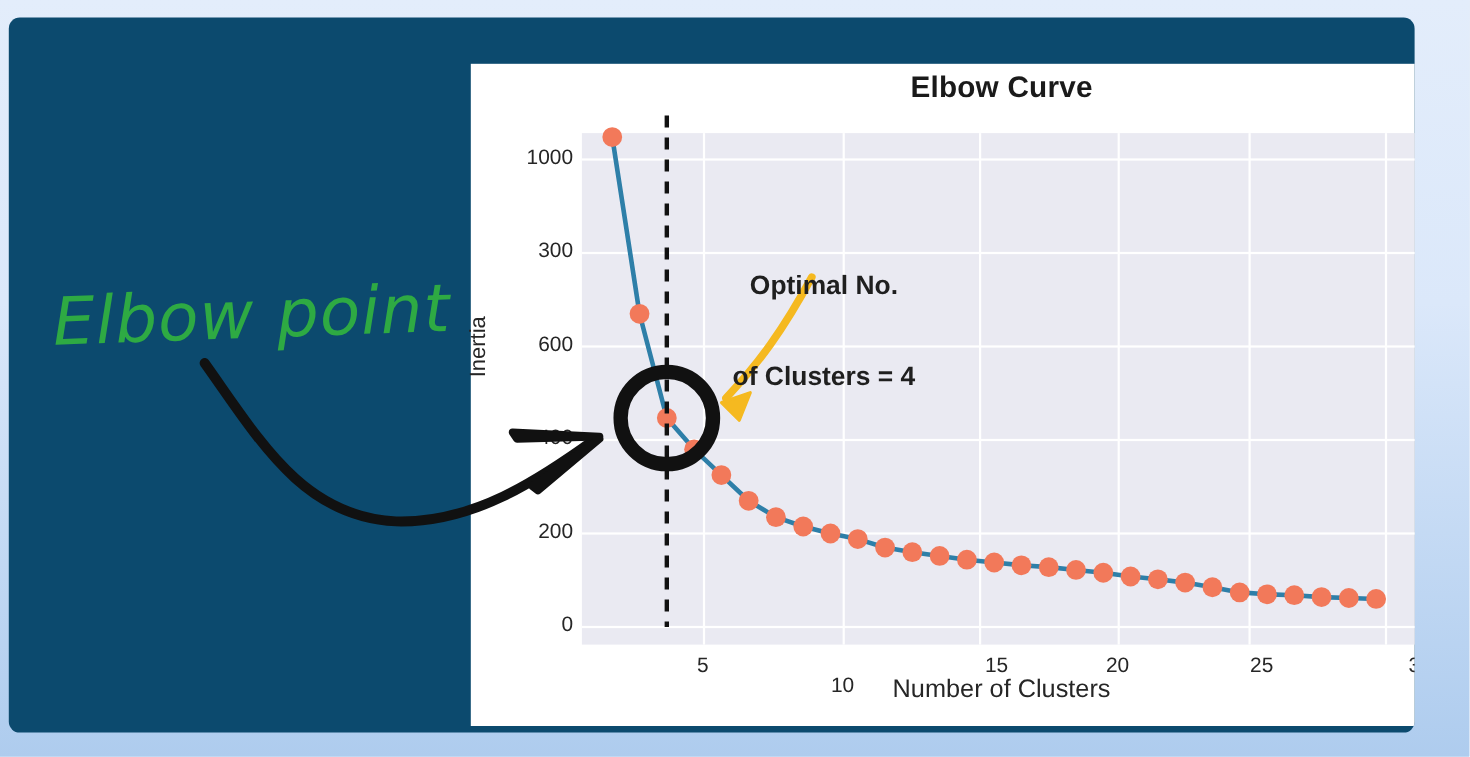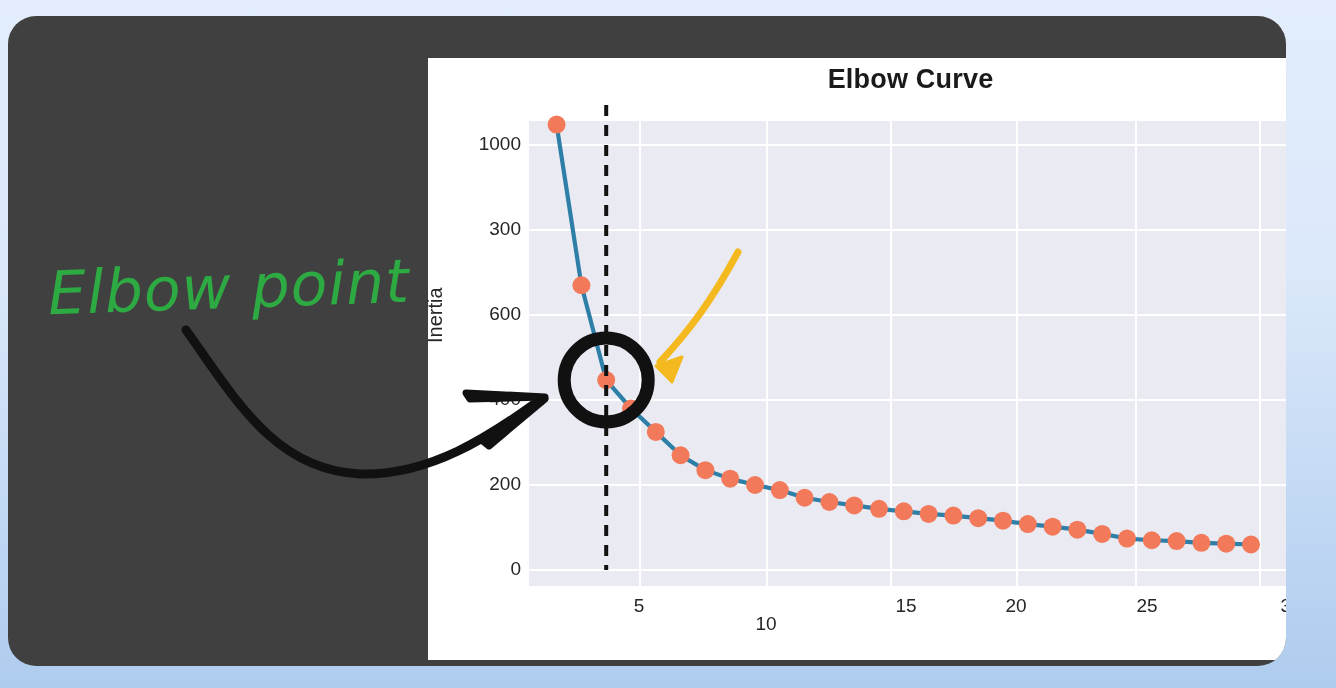--- a/index.html
+++ b/index.html
@@ -26,22 +26,22 @@
     inset: 0;
     background: linear-gradient(180deg, #e3edfb 0%, #dbe8fa 40%, #aeccee 100%);
   }
   
   #card {
     position: absolute;
     left: 8px;
     top: 16px;
     width: 1278px;
     height: 650px;
-    background: #404040;
-    border-radius: 28px;
+    background: #0c4a6e;
+    border-radius: 10px;
     overflow: hidden;
   }
   
   #figure {
     position: absolute;
     left: 420px;
     top: 42px;
     width: 864px;
     height: 602px;
     background: #ffffff;
@@ -191,40 +191,45 @@
         <div class="gridline-h" style="top: 108px;"></div>
         <div class="gridline-h" style="top: 23px;"></div>
 
         <div class="gridline-v" style="left: 110px;"></div>
         <div class="gridline-v" style="left: 237px;"></div>
         <div class="gridline-v" style="left: 361px;"></div>
         <div class="gridline-v" style="left: 487px;"></div>
         <div class="gridline-v" style="left: 606px;"></div>
         <div class="gridline-v" style="left: 730px;"></div>
 
+        <div class="annotation-text" id="optimal-annotation" style="left:137px; top:70px;">
+          <div>Optimal No.</div>
+          <div>of Clusters = 4</div>
+        </div>
       </div>
 
       <div id="ytick-holder">
         <div class="ytick-label" style="top: 511px;">0</div>
         <div class="ytick-label" style="top: 426px;">200</div>
         <div class="ytick-label" style="top: 341px;">400</div>
         <div class="ytick-label" style="top: 256px;">600</div>
         <div class="ytick-label" style="top: 171px;">300</div>
         <div class="ytick-label" style="top: 86px;">1000</div>
       </div>
 
       <div id="xtick-holder">
         <div class="xtick-label" style="left: 211px; top: 537px;">5</div>
         <div class="xtick-label" style="left: 338px; top: 555px;">10</div>
         <div class="xtick-label" style="left: 478px; top: 537px;">15</div>
         <div class="xtick-label" style="left: 588px; top: 537px;">20</div>
         <div class="xtick-label" style="left: 707px; top: 537px; margin-left: 12px;">25</div>
         <div class="xtick-label" style="left: 863px; top: 537px;">30</div>
       </div>
 
+      <div id="xlabel">Number of Clusters</div>
     </div>
 
     <div id="elbow-handwriting">Elbow point</div>
   </div>
 
   <svg class="overlay" viewBox="0 0 1336 688">
 
     <defs>
       <clipPath id="plotclip">
         <rect x="521" y="105" width="763" height="465"></rect>

